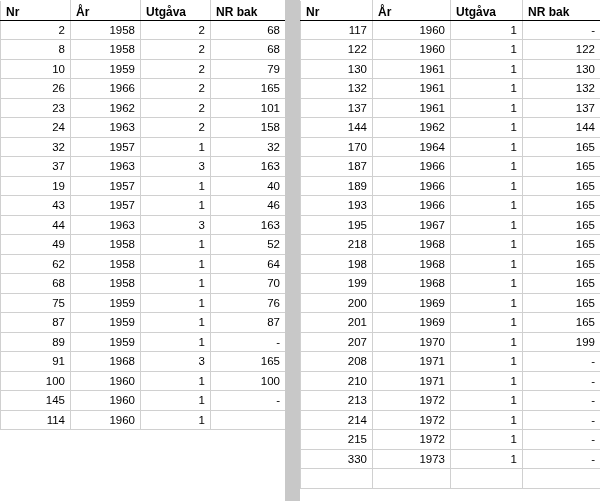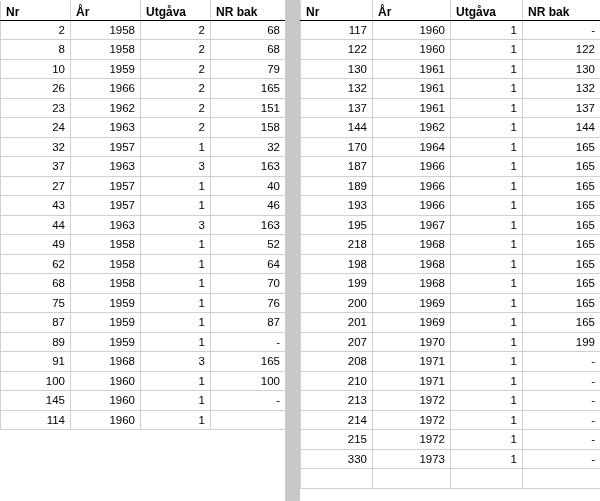--- a/index.html
+++ b/index.html
@@ -109,42 +109,42 @@
           <tr>
             <td>26</td>
             <td>1966</td>
             <td>2</td>
             <td>165</td>
           </tr>
           <tr>
             <td>23</td>
             <td>1962</td>
             <td>2</td>
-            <td>151</td>
+            <td>101</td>
           </tr>
           <tr>
             <td>24</td>
             <td>1963</td>
             <td>2</td>
             <td>158</td>
           </tr>
           <tr>
             <td>32</td>
             <td>1957</td>
             <td>1</td>
             <td>32</td>
           </tr>
           <tr>
             <td>37</td>
             <td>1963</td>
             <td>3</td>
             <td>163</td>
           </tr>
           <tr>
-            <td>27</td>
+            <td>19</td>
             <td>1957</td>
             <td>1</td>
             <td>40</td>
           </tr>
           <tr>
             <td>43</td>
             <td>1957</td>
             <td>1</td>
             <td>46</td>
           </tr>

